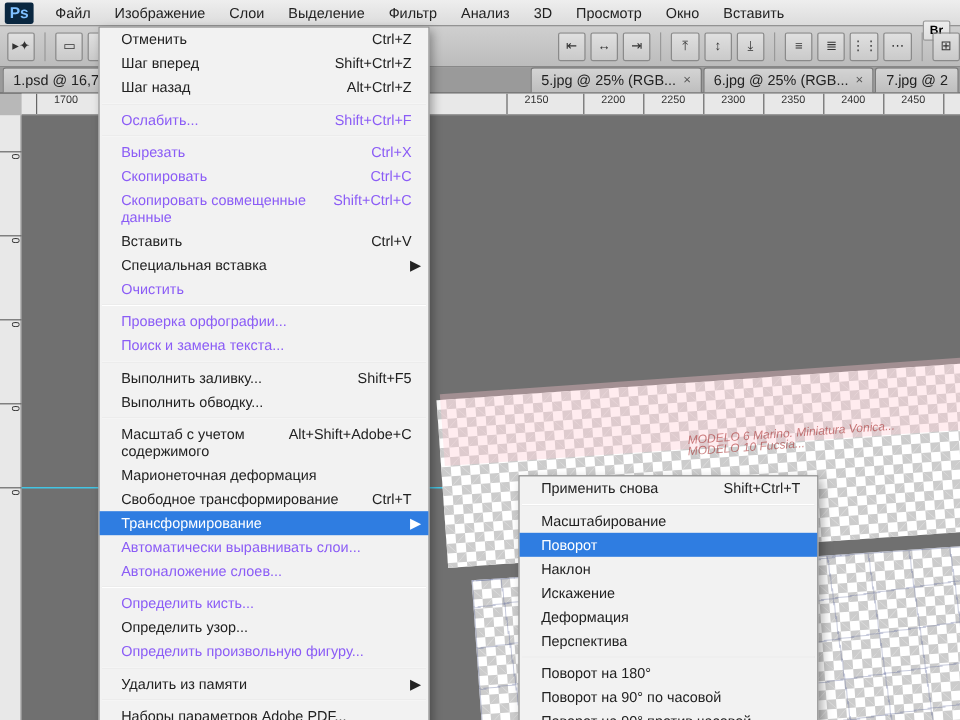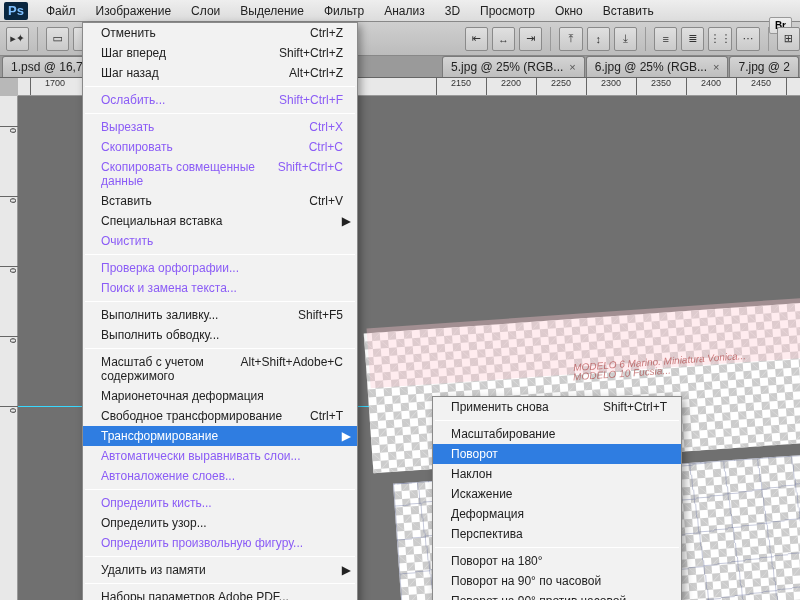--- a/index.html
+++ b/index.html
@@ -114,21 +114,21 @@
       <span>6.jpg @ 25% (RGB...</span>
       <span class="x">×</span>
     </div>
   <div class="tab">
       <span>7.jpg @ 2</span>
     </div>
 </div>
 
 <div class="ruler-h">
   <div class="tick" style="left:12px">1700</div>
-  <div class="tick" style="left:418px">2150</div>
+  <div class="tick" style="left:404px">2150</div>
   <div class="tick" style="left:468px">2200</div>
   <div class="tick" style="left:518px">2250</div>
   <div class="tick" style="left:568px">2300</div>
   <div class="tick" style="left:618px">2350</div>
   <div class="tick" style="left:668px">2400</div>
   <div class="tick" style="left:718px">2450</div>
   <div class="tick" style="left:768px">2500</div>
 </div>
 
 <div class="work">

